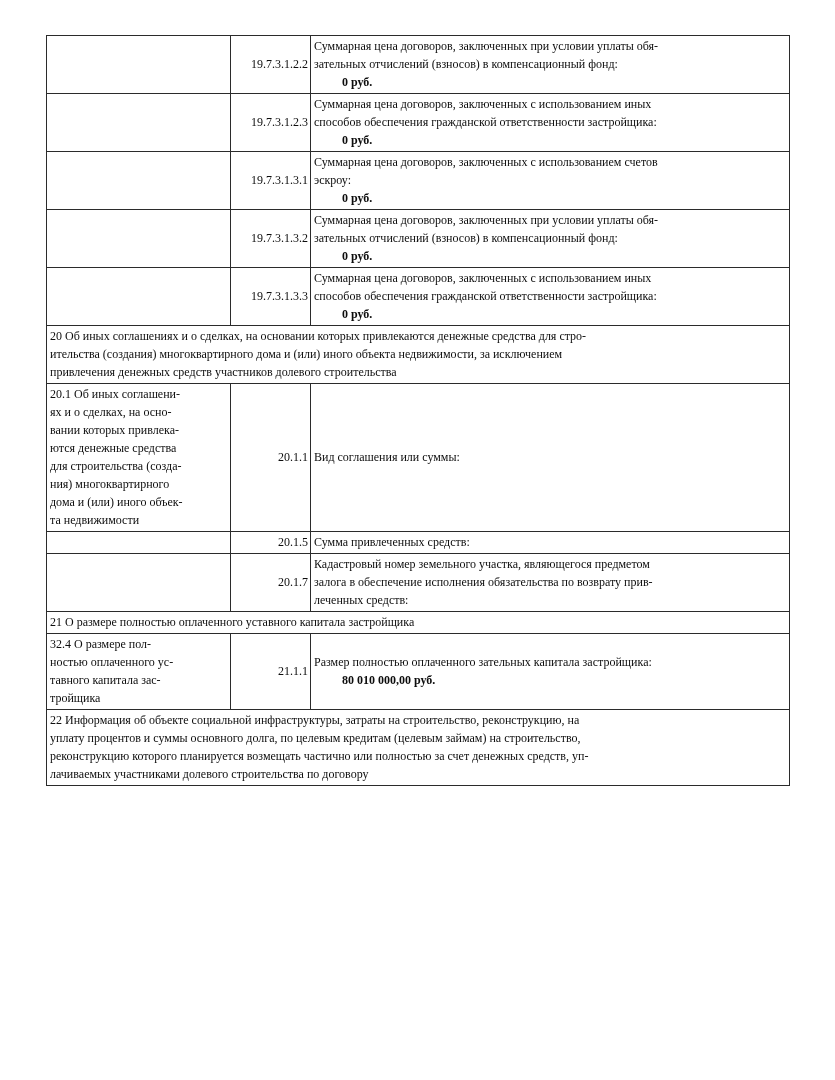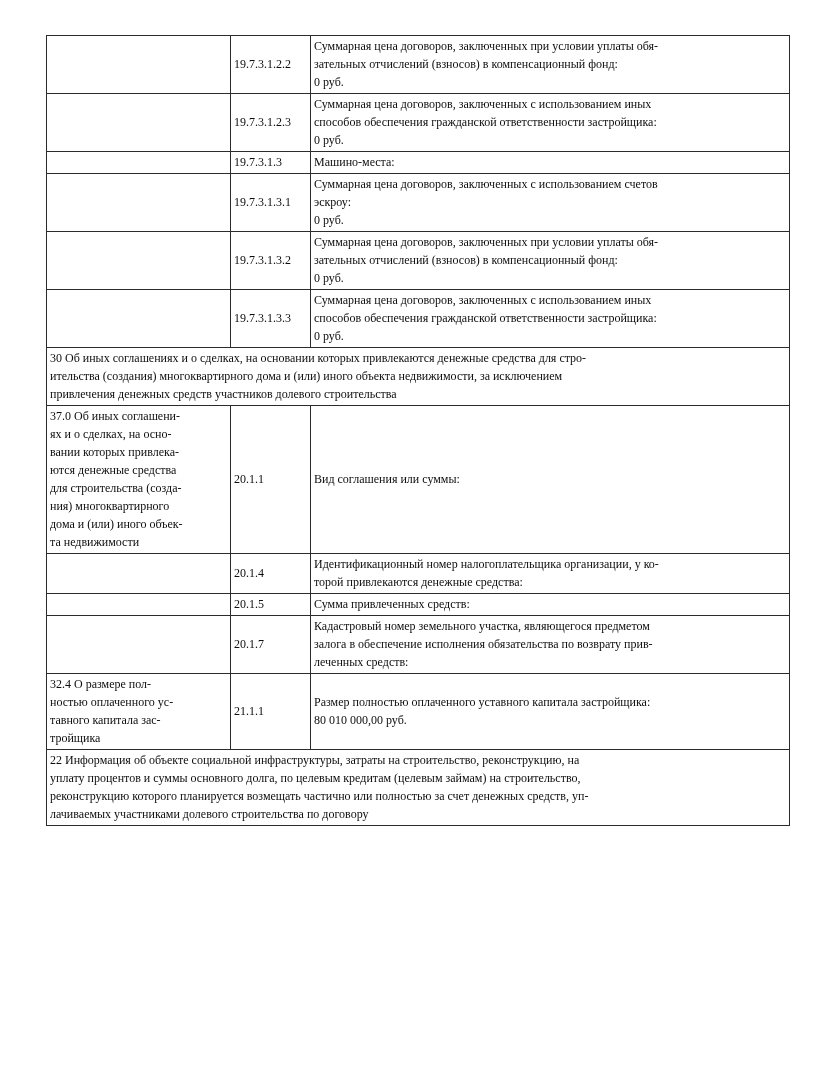--- a/index.html
+++ b/index.html
@@ -27,27 +27,28 @@
   table.decl td {
     border: 1.5px solid #2b2b2b;
     vertical-align: middle;
     padding: 1px 2px 2px 3px;
     font-size: 12px;
     line-height: 18px;
     white-space: pre-line;
     overflow: hidden;
   }
   td.cell-left   { }
-  td.cell-num    { padding-left: 2px; padding-right: 0; }
+  td.cell-num    { padding-left: 2px; padding-right: 0; text-align: right; }
   td.cell-desc   { }
   td.cell-section{ }
   b.row-value {
     display: block;
-    font-weight: normal;
+    font-weight: bold;
     white-space: pre-line;
+    margin-left: 28px;
   }
 </style>
 </head>
 <body>
 
 <div class="page">
   <table class="decl">
     <colgroup>
       <col style="width:184px">
       <col style="width:80px">
@@ -61,83 +62,75 @@
 зательных отчислений (взносов) в компенсационный фонд:</span><b class="row-value">0 руб.</b></td>
         </tr>
         <tr>
           <td class="cell-left"></td>
           <td class="cell-num">19.7.3.1.2.3</td>
           <td class="cell-desc"><span>Суммарная цена договоров, заключенных с использованием иных
 способов обеспечения гражданской ответственности застройщика:</span><b class="row-value">0 руб.</b></td>
         </tr>
         <tr>
           <td class="cell-left"></td>
-          <td class="cell-num">19.7.3.1.3</td>
-          <td class="cell-desc"><span>Машино-места:</span></td>
-        </tr>
-        <tr>
-          <td class="cell-left"></td>
           <td class="cell-num">19.7.3.1.3.1</td>
           <td class="cell-desc"><span>Суммарная цена договоров, заключенных с использованием счетов
 эскроу:</span><b class="row-value">0 руб.</b></td>
         </tr>
         <tr>
           <td class="cell-left"></td>
           <td class="cell-num">19.7.3.1.3.2</td>
           <td class="cell-desc"><span>Суммарная цена договоров, заключенных при условии уплаты обя-
 зательных отчислений (взносов) в компенсационный фонд:</span><b class="row-value">0 руб.</b></td>
         </tr>
         <tr>
           <td class="cell-left"></td>
           <td class="cell-num">19.7.3.1.3.3</td>
           <td class="cell-desc"><span>Суммарная цена договоров, заключенных с использованием иных
 способов обеспечения гражданской ответственности застройщика:</span><b class="row-value">0 руб.</b></td>
         </tr>
         <tr>
-          <td colspan="3" class="cell-section">30 Об иных соглашениях и о сделках, на основании которых привлекаются денежные средства для стро-
+          <td colspan="3" class="cell-section">20 Об иных соглашениях и о сделках, на основании которых привлекаются денежные средства для стро-
 ительства (создания) многоквартирного дома и (или) иного объекта недвижимости, за исключением
 привлечения денежных средств участников долевого строительства</td>
         </tr>
         <tr>
-          <td class="cell-left">37.0 Об иных соглашени-
+          <td class="cell-left">20.1 Об иных соглашени-
 ях и о сделках, на осно-
 вании которых привлека-
 ются денежные средства
 для строительства (созда-
 ния) многоквартирного
 дома и (или) иного объек-
 та недвижимости</td>
           <td class="cell-num">20.1.1</td>
           <td class="cell-desc"><span>Вид соглашения или суммы:</span></td>
-        </tr>
-        <tr>
-          <td class="cell-left"></td>
-          <td class="cell-num">20.1.4</td>
-          <td class="cell-desc"><span>Идентификационный номер налогоплательщика организации, у ко-
-торой привлекаются денежные средства:</span></td>
         </tr>
         <tr>
           <td class="cell-left"></td>
           <td class="cell-num">20.1.5</td>
           <td class="cell-desc"><span>Сумма привлеченных средств:</span></td>
         </tr>
         <tr>
           <td class="cell-left"></td>
           <td class="cell-num">20.1.7</td>
           <td class="cell-desc"><span>Кадастровый номер земельного участка, являющегося предметом
 залога в обеспечение исполнения обязательства по возврату прив-
 леченных средств:</span></td>
         </tr>
         <tr>
+          <td colspan="3" class="cell-section">21 О размере полностью оплаченного уставного капитала застройщика</td>
+        </tr>
+        <tr>
           <td class="cell-left">32.4 О размере пол-
 ностью оплаченного ус-
 тавного капитала зас-
 тройщика</td>
           <td class="cell-num">21.1.1</td>
-          <td class="cell-desc"><span>Размер полностью оплаченного уставного капитала застройщика:</span><b class="row-value">80 010 000,00 руб.</b></td>
+          <td class="cell-desc"><span>Размер полностью оплаченного зательных капитала застройщика:</span><b class="row-value">80 010 000,00 руб.</b></td>
         </tr>
         <tr>
           <td colspan="3" class="cell-section">22 Информация об объекте социальной инфраструктуры, затраты на строительство, реконструкцию, на
 уплату процентов и суммы основного долга, по целевым кредитам (целевым займам) на строительство,
 реконструкцию которого планируется возмещать частично или полностью за счет денежных средств, уп-
 лачиваемых участниками долевого строительства по договору</td>
         </tr>
       </tbody>
   </table>
 </div>

